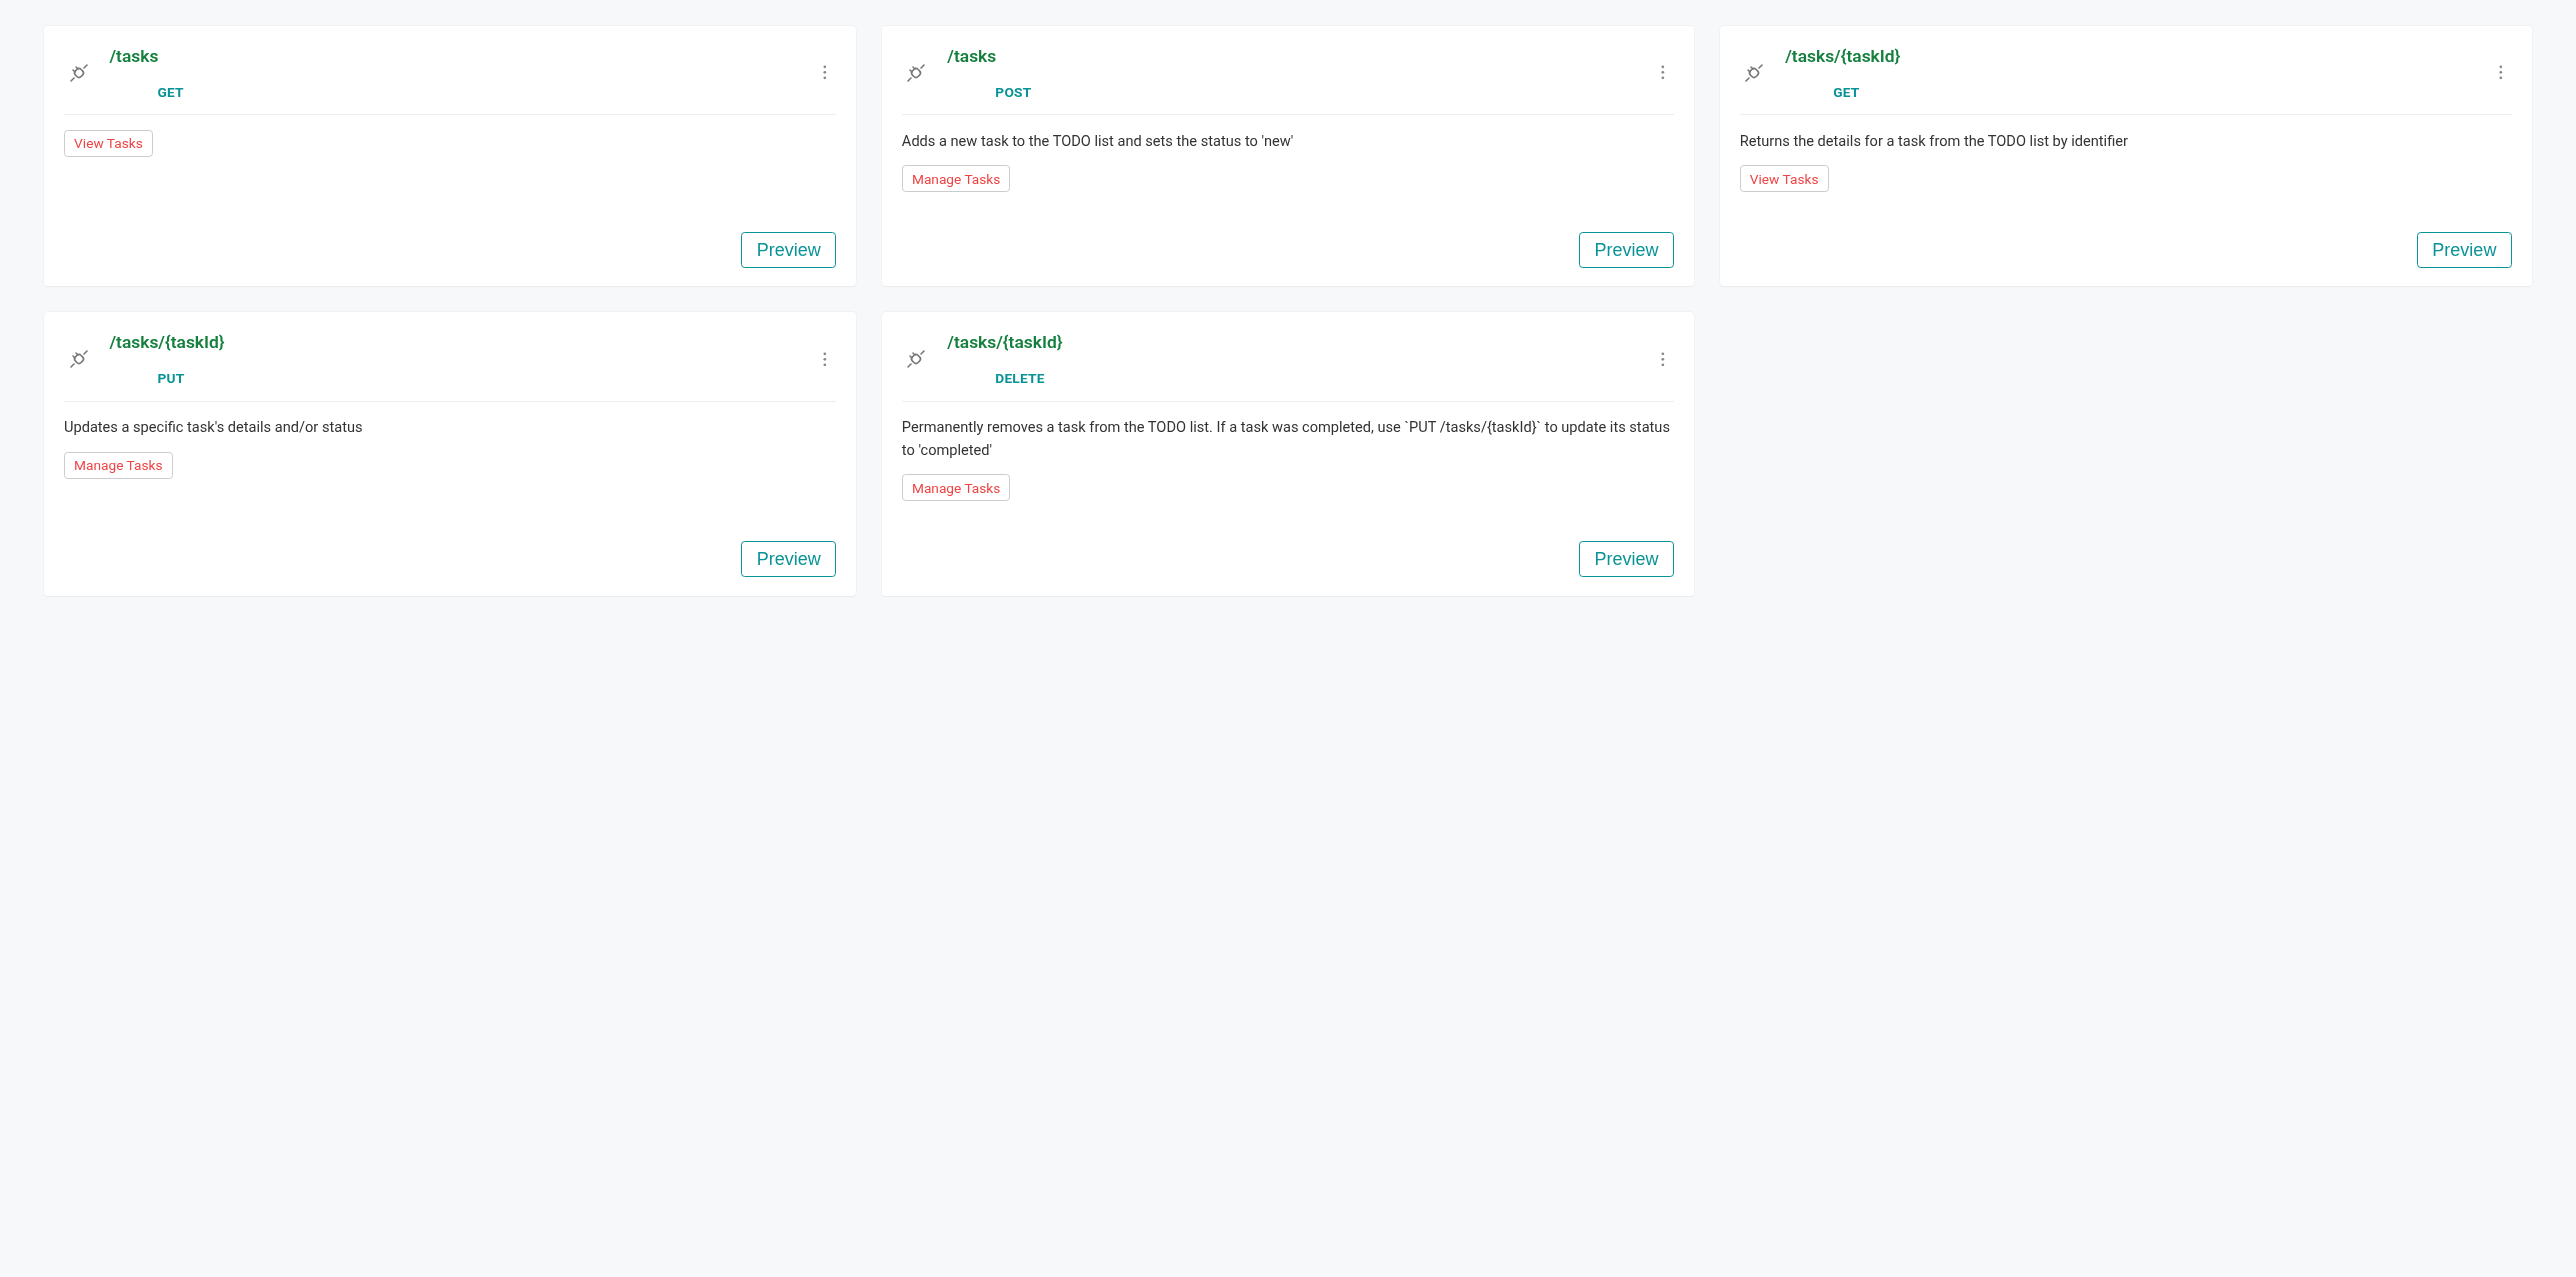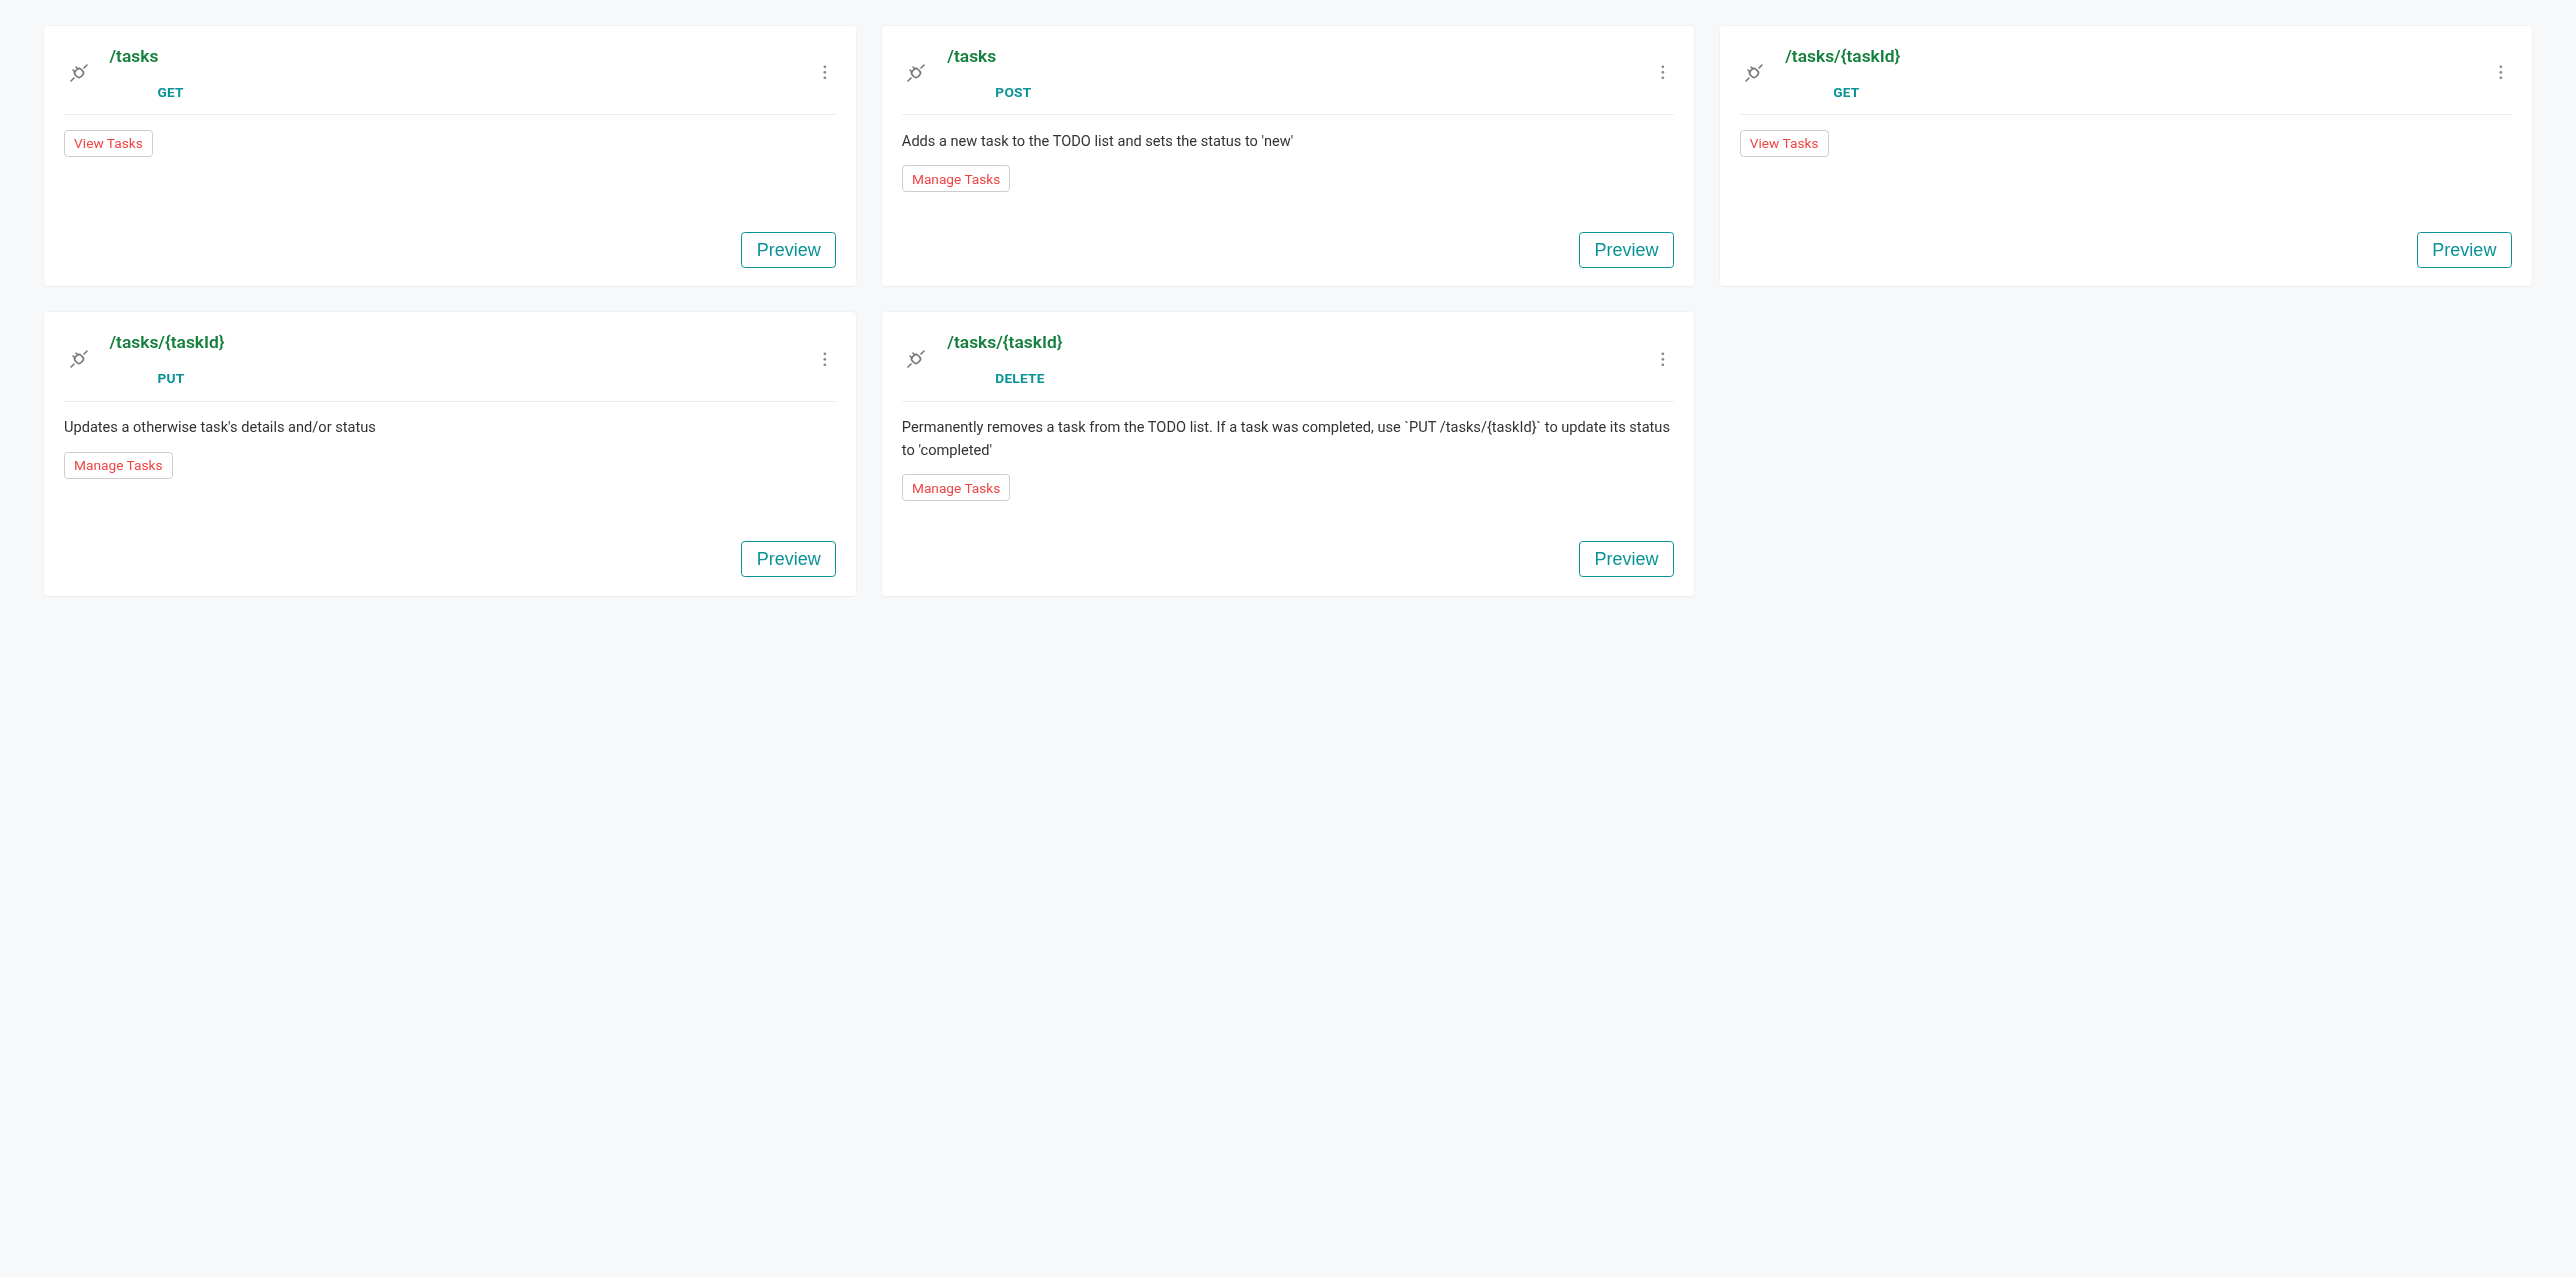--- a/index.html
+++ b/index.html
@@ -189,20 +189,21 @@
           <div class="method">GET</div>
         </div>
         <span class="kebab">
           <svg width="3.7" height="14.6" viewBox="0 0 4 16">
               <circle cx="2" cy="2" r="1.5" fill="currentColor"></circle>
               <circle cx="2" cy="8" r="1.5" fill="currentColor"></circle>
               <circle cx="2" cy="14" r="1.5" fill="currentColor"></circle>
             </svg>
         </span>
       </div>
+      <p class="desc">Returns the details for a task from the TODO list by identifier</p>
       <div class="tag-row">
         <span class="tag">View Tasks</span>
       </div>
       <div class="card-foot">
         <button class="btn-preview">Preview</button>
       </div>
     </div>
 
     <div class="card">
       <div class="card-head">
@@ -220,21 +221,21 @@
           <div class="method">PUT</div>
         </div>
         <span class="kebab">
           <svg width="3.7" height="14.6" viewBox="0 0 4 16">
               <circle cx="2" cy="2" r="1.5" fill="currentColor"></circle>
               <circle cx="2" cy="8" r="1.5" fill="currentColor"></circle>
               <circle cx="2" cy="14" r="1.5" fill="currentColor"></circle>
             </svg>
         </span>
       </div>
-      <p class="desc">Updates a otherwise task's details and/or status</p>
+      <p class="desc">Updates a specific task's details and/or status</p>
       <div class="tag-row">
         <span class="tag">Manage Tasks</span>
       </div>
       <div class="card-foot">
         <button class="btn-preview">Preview</button>
       </div>
     </div>
 
     <div class="card">
       <div class="card-head">

